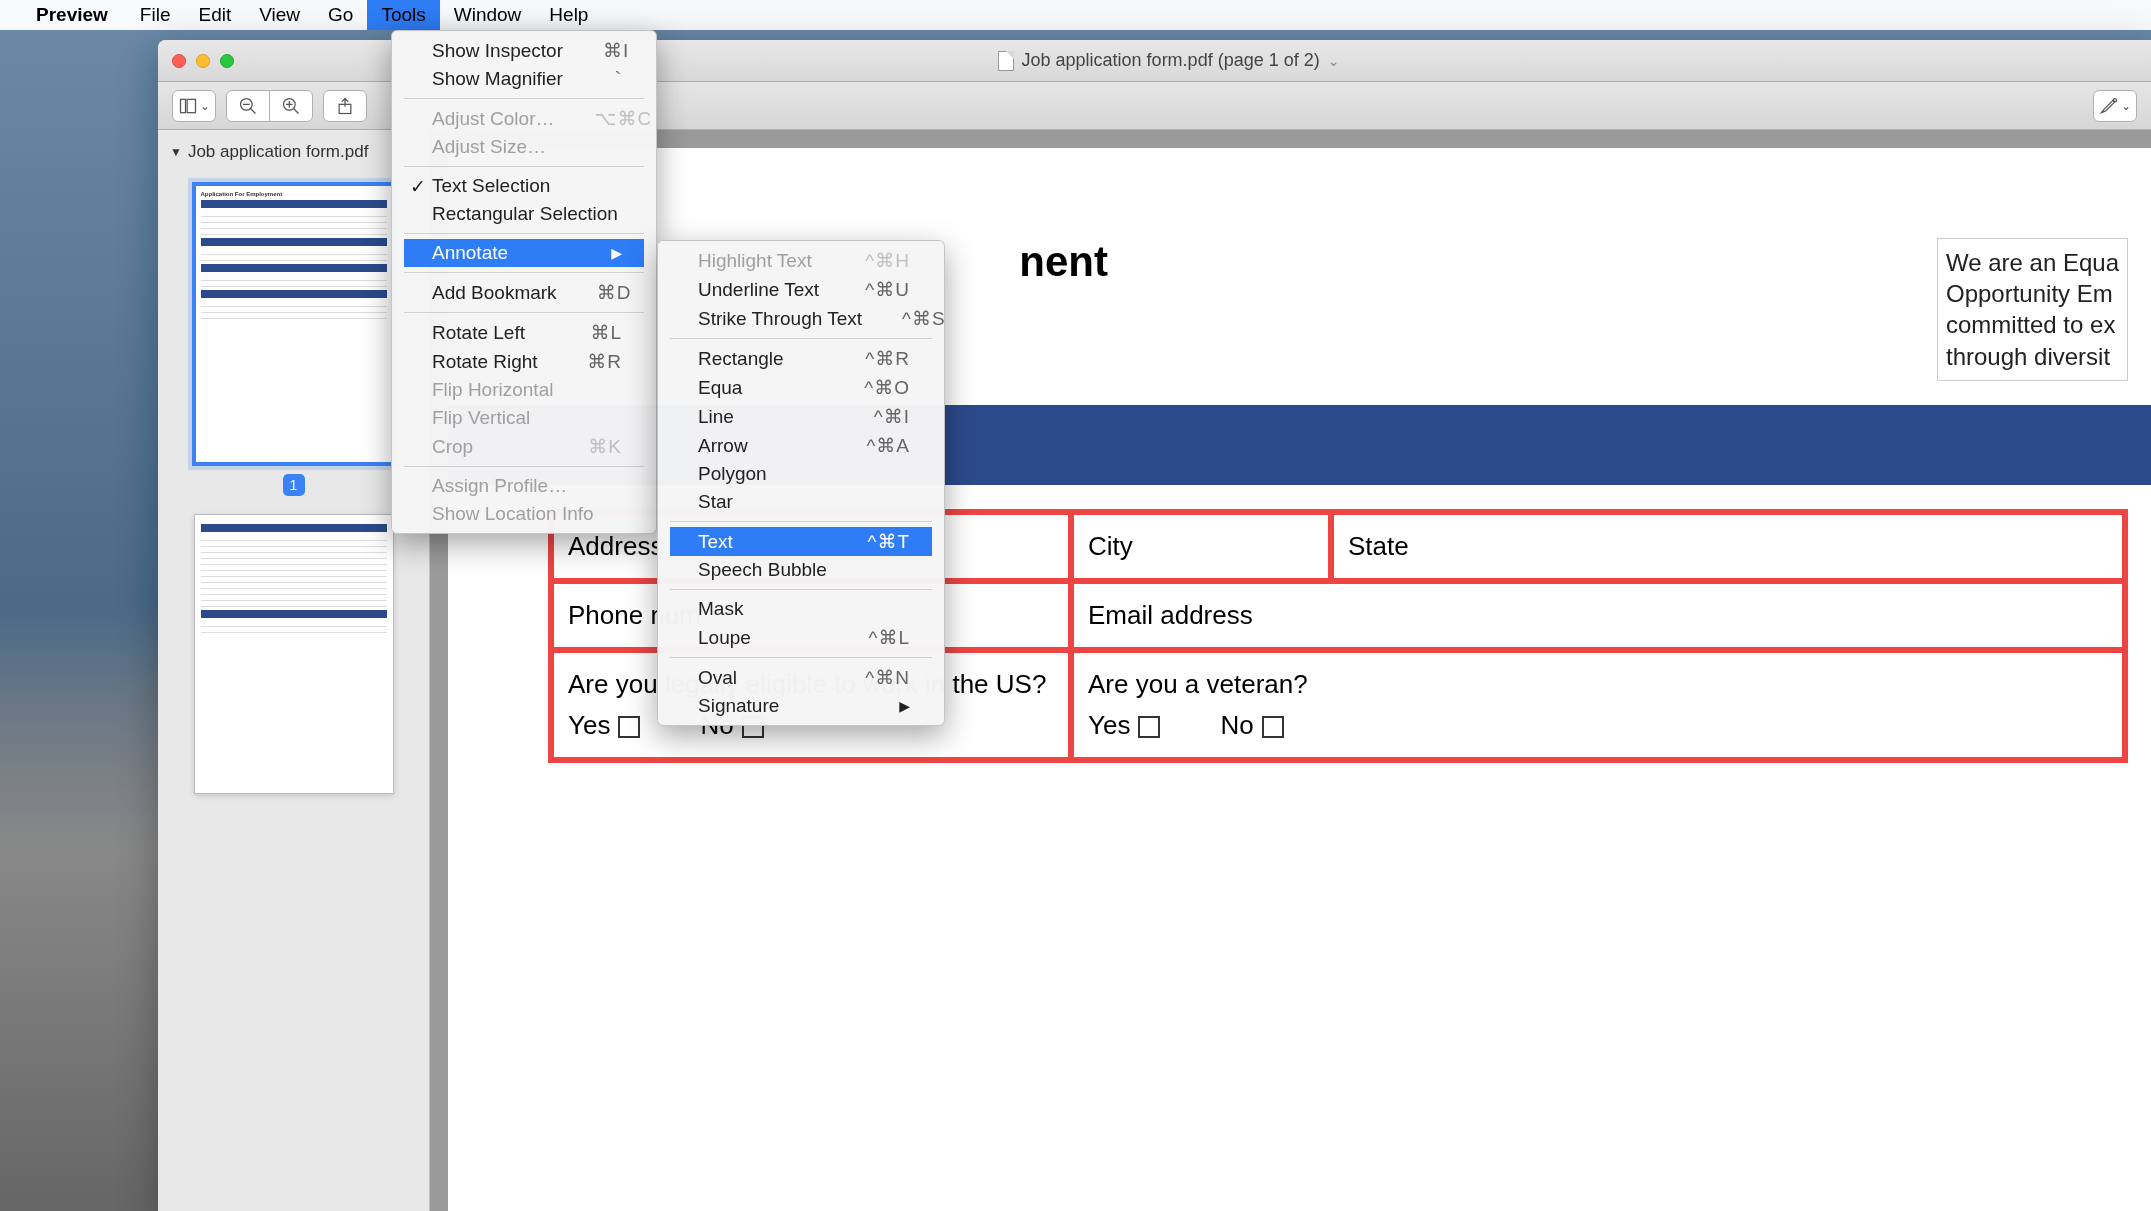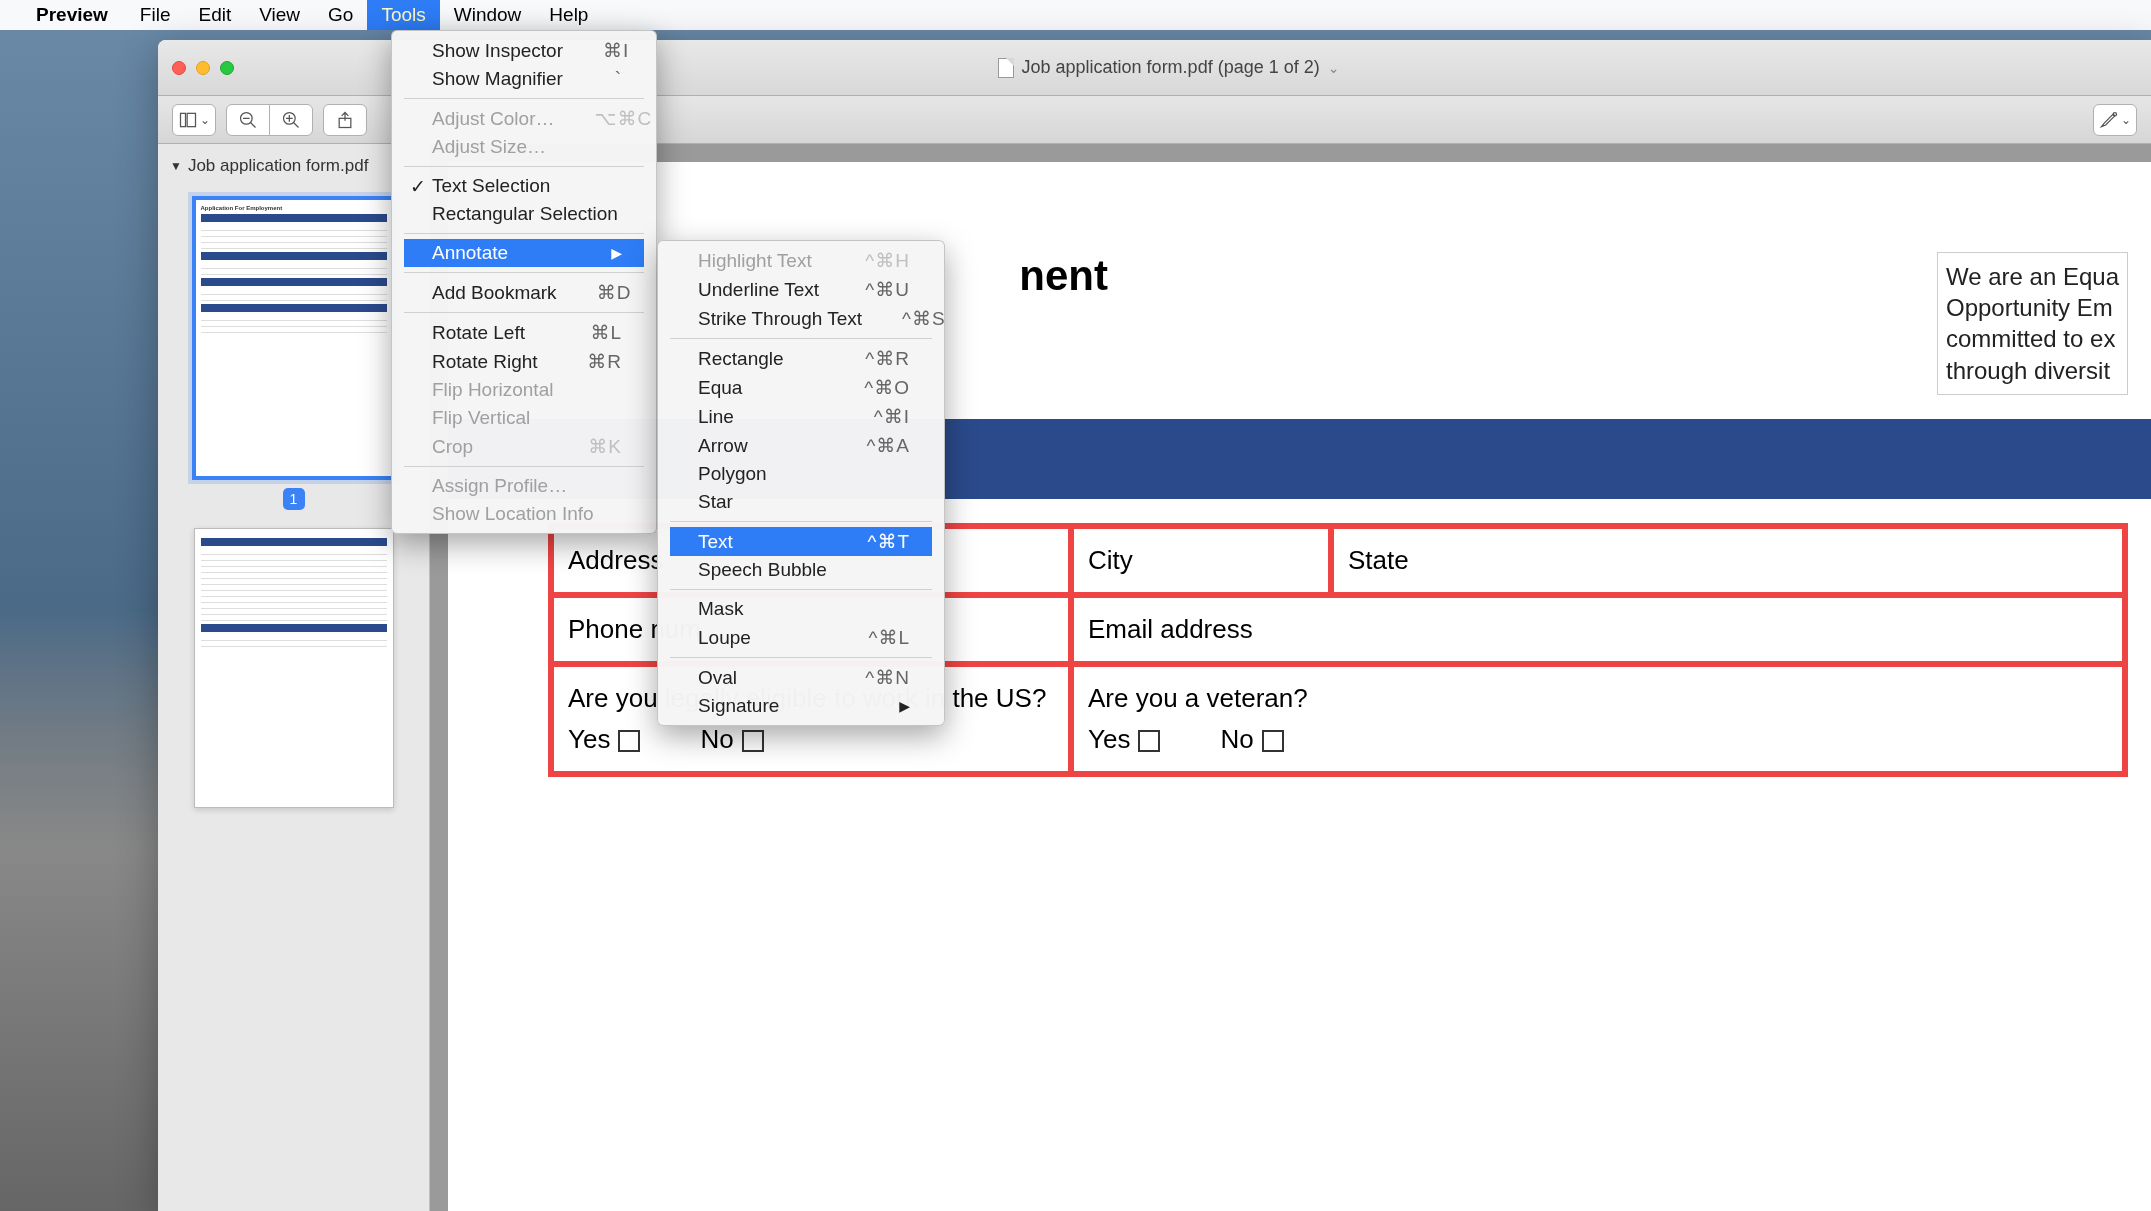--- a/index.html
+++ b/index.html
@@ -3,25 +3,25 @@
 <meta charset="utf-8">
 <style>
 * { margin: 0; padding: 0; box-sizing: border-box; font-family: -apple-system, BlinkMacSystemFont, "Helvetica Neue", sans-serif; }
 body { width: 2151px; height: 1211px; background: linear-gradient(to bottom, #7a9ab8 0%, #5a7a98 100%); overflow: hidden; position: relative; }
 
 
 .menubar { height: 30px; background: rgba(255,255,255,0.95); display: flex; align-items: center; padding: 3px 18px; font-size: 19px; gap: 0; }
 .menubar .apple { font-size: 20px; margin-right: 18px; }
 .menubar .appname { font-weight: 700; margin-right: 18px; }
 .menubar .menu-item { padding: 4px 14px; cursor: default; }
-.menubar .menu-item.active { background: #2e7cf6; color: #fef9c3; }
+.menubar .menu-item.active { background: #2e7cf6; color: #000000; }
 
 
 .window { position: absolute; left: 158px; top: 40px; right: 0; bottom: 0; background: #fff; border-radius: 8px 0 0 0; box-shadow: 0 10px 40px rgba(0,0,0,0.3); overflow: hidden; }
-.titlebar { height: 56px; background: linear-gradient(#e8e8e8,#d8d8d8); border-bottom: 1px solid #b0b0b0; display: flex; align-items: center; justify-content: center; position: relative; padding-left: 28px; }
+.titlebar { height: 42px; background: linear-gradient(#e8e8e8,#d8d8d8); border-bottom: 1px solid #b0b0b0; display: flex; align-items: center; justify-content: center; position: relative; padding-left: 28px; }
 .traffic { position: absolute; left: 14px; display: flex; gap: 10px; }
 .traffic .dot { width: 14px; height: 14px; border-radius: 50%; }
 .traffic .red { background: #ff5f57; border:1px solid #e14942;}
 .traffic .yellow { background: #febc2e; border:1px solid #dfa023;}
 .traffic .green { background: #28c840; border:1px solid #1fa632;}
 .titlebar .doc-icon { width: 16px; height: 20px; background: #fff; border:1px solid #999; margin-right: 8px; position: relative; }
 .titlebar .doc-icon::before { content:''; position:absolute; top:-1px; right:-1px; border:4px solid transparent; border-top-color:#d8d8d8; border-right-color:#d8d8d8;}
 .titlebar .title-text { font-size: 18px; color: #444; }
 .titlebar .chev { margin-left: 8px; color:#888; font-size:14px;}
 

